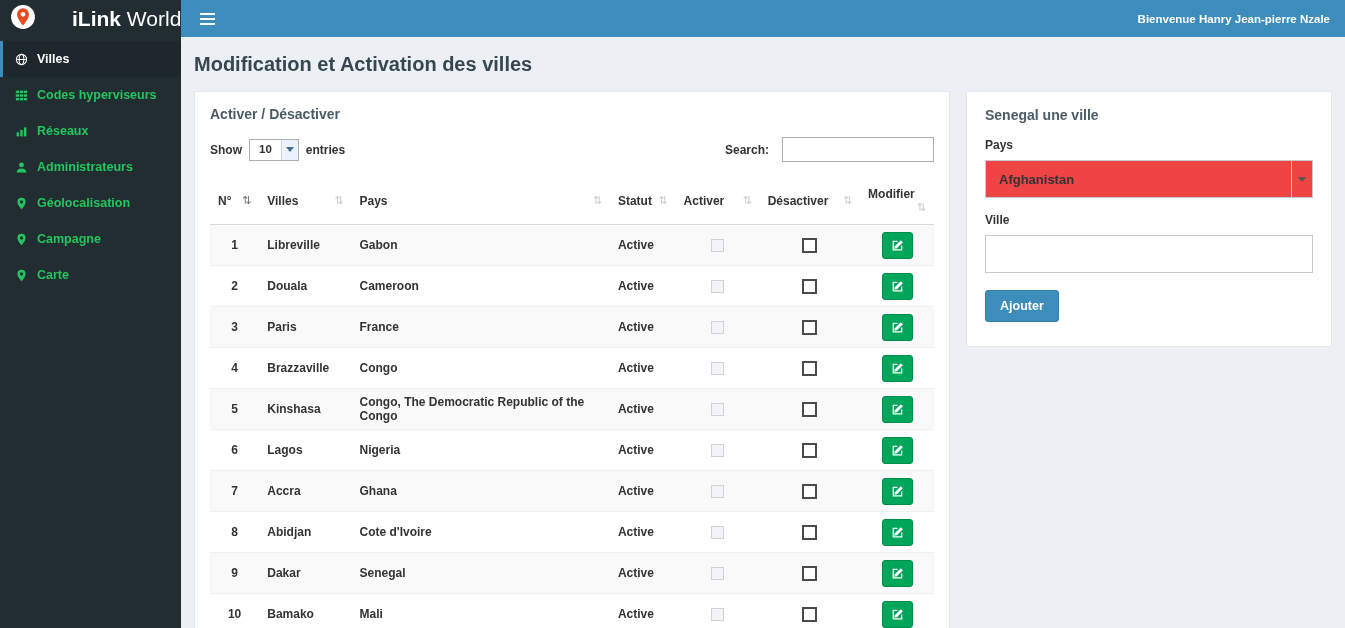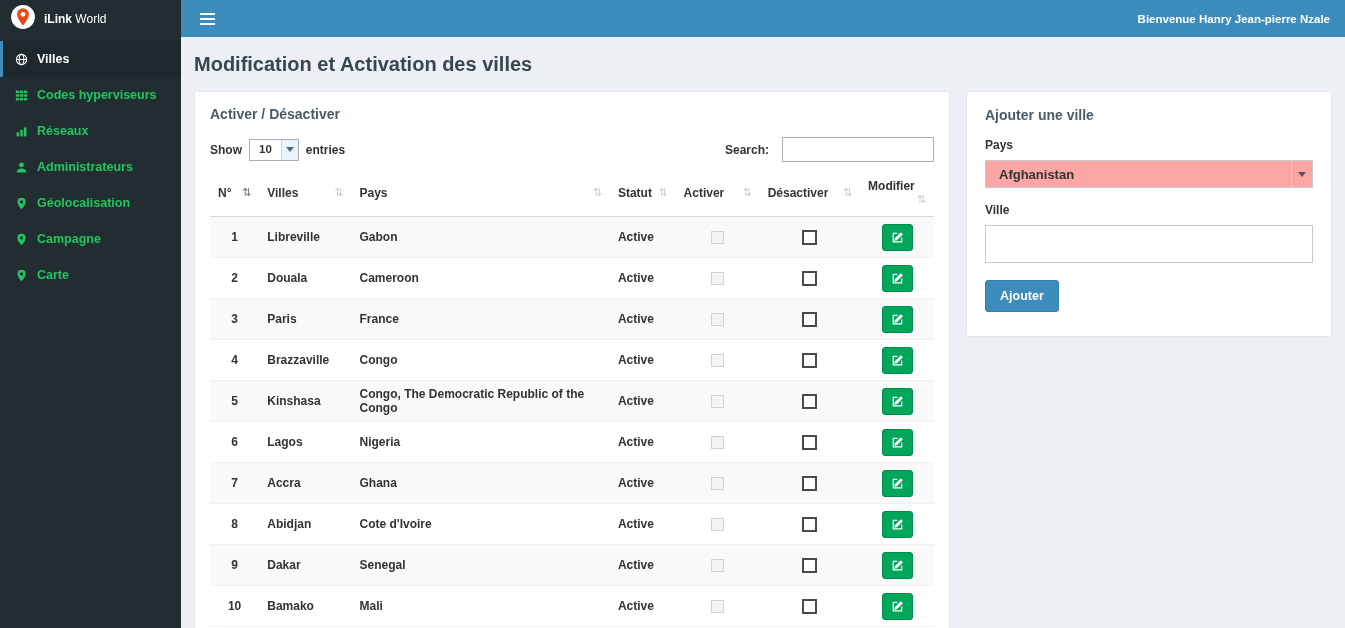--- a/index.html
+++ b/index.html
@@ -3,21 +3,21 @@
 <meta charset="utf-8">
 <style>
   * { box-sizing: border-box; margin: 0; padding: 0; }
   html,body { background:#ecf0f5; }
   body { font-family: "Liberation Sans", "DejaVu Sans", sans-serif; color:#333; }
   .app { position:relative; width:1345px; height:628px; overflow:hidden; background:#ecf0f5; }
 
   
   header { position:absolute; top:0; left:0; right:0; height:37px; display:flex; z-index:5; }
   .logo { width:181px; background:#222d32; color:#fff; display:flex; align-items:center; gap:8px; padding:0 10px; cursor:pointer; }
-  .logo-text { font-size:12px; white-space:nowrap; }
+  .logo-text { font-size:21px; white-space:nowrap;margin-left:28px; }
   .logo-text b { font-weight:700; }
   .logo-text span { font-weight:300; }
   .navbar { flex:1; background:#3c8dbc; display:flex; align-items:center; justify-content:space-between; padding:0 15px; color:#fff; }
   .hamburger { width:22px; height:22px; display:flex; align-items:center; justify-content:center; cursor:pointer; }
   .hb { width:15px; height:2px; background:#fff; position:relative; }
   .hb::before, .hb::after { content:""; position:absolute; left:0; width:15px; height:2px; background:#fff; }
   .hb::before { top:-5px; } .hb::after { top:5px; }
   .welcome { font-size:11.5px; font-weight:600; }
   .welcome b { font-weight:700;margin-top:19px; }
 
@@ -30,21 +30,21 @@
 
   
   main { position:absolute; left:181px; top:37px; right:0; bottom:0; overflow:hidden; padding:13px 13px 14px 13px; }
   .page-title { font-size:20px; font-weight:600; color:#37474f; margin:3px 0 15px 0; }
   .content-row { display:flex; gap:16px; align-items:flex-start; }
   .panel { background:#fff; border:1px solid #e4e8eb; border-radius:2px; }
   .panel-title { font-size:14px; font-weight:600; color:#4b5b66; margin-bottom:15px; }
 
   
   .table-panel { flex:1 1 auto; padding:14px 15px 12px; min-width:0; }
-  .controls { display:flex; justify-content:space-between; align-items:center; margin-bottom:8px; font-size:12px; font-weight:600; color:#333; }
+  .controls { display:flex; justify-content:space-between; align-items:center; margin-bottom:16px; font-size:12px; font-weight:600; color:#333; }
   .length { display:flex; align-items:center; gap:7px; }
   .mini-select { display:inline-flex; align-items:stretch; border:1px solid #abadb3; background:#fff; height:22px; font-size:11.5px; cursor:pointer; }
   .mini-select .val { padding:3px 9px 0 9px; }
   .mini-select .arr { width:17px; border-left:1px solid #c9d6e2; background:#eaf3fb; display:flex; align-items:center; justify-content:center; }
   .mini-select .arr::after { content:""; border-left:4px solid transparent; border-right:4px solid transparent; border-top:5px solid #4d6a84; }
   .search { display:flex; align-items:center; gap:13px; }
   .search input { width:152px; height:25px; border:1px solid #abadb3; padding:0 6px; font-size:12px; outline:none; }
 
   table { border-collapse:collapse; width:100%; font-size:12px; table-layout:fixed; }
   thead th { text-align:left; font-weight:700; color:#333; padding:9px 8px 10px; border-bottom:1px solid #d6dbdf; cursor:pointer; }
@@ -57,21 +57,21 @@
   .num, .center { text-align:center; }
   thead th.col-0 { text-align:left; }
 
   .cb-disabled { appearance:none; -webkit-appearance:none; width:13px; height:13px; border:1px solid #cfd2d6; background:#f3f4f5; vertical-align:middle; }
   .cb { appearance:none; -webkit-appearance:none; width:15px; height:15px; border:2px solid #4a4a4a; background:#fff; vertical-align:middle; cursor:pointer; }
   .edit-btn { background:#00a65a; border:1px solid #008d4c; border-radius:3px; width:31px; height:27px; display:inline-flex; align-items:center; justify-content:center; cursor:pointer; }
 
   
   .add-panel { width:366px; flex:0 0 366px; padding:15px 18px 24px; }
   .field-label { display:block; font-size:12px; font-weight:700; color:#333; margin:15px 0 8px; }
-  .select-box { border:1px solid #c6cacd; height:28px; display:flex; align-items:stretch; justify-content:space-between; background:#fca5a5; cursor:pointer; }
+  .select-box { border:1px solid #c6cacd; height:38px; display:flex; align-items:stretch; justify-content:space-between; background:#ef4444; cursor:pointer; }
   .sel-val { display:flex; align-items:center; padding:0 13px; font-size:13px; font-weight:600; color:#333; }
   .sel-arrow { width:21px; border-left:1px solid #d4d7da; display:flex; align-items:center; justify-content:center; }
   .sel-arrow::after { content:""; border-left:4px solid transparent; border-right:4px solid transparent; border-top:5px solid #555; }
   .text-input { width:100%; height:38px; border:1px solid #c6cacd; padding:0 11px; font-size:13px; outline:none; }
   .submit-btn { margin-top:17px; background:#3c8dbc; border:1px solid #367fa9; color:#fff; font-size:12.5px; font-weight:600; padding:8px 14px; border-radius:3px; cursor:pointer; }
 </style>
 </head>
 <body>
 
 <div class="app">
@@ -384,21 +384,21 @@
         </span>
       </button>
     </td>
   </tr>
             </tbody>
         </table>
 
       </section>
 
       <section class="panel add-panel">
-        <h2 class="panel-title">Ajouter une ville</h2>
+        <h2 class="panel-title">Senegal une ville</h2>
 
         <label class="field-label">Pays</label>
         <div class="select-box">
           <span class="sel-val">Afghanistan</span>
           <span class="sel-arrow"></span>
         </div>
 
         <label class="field-label">Ville</label>
         <input type="text" class="text-input" value="" style="">
 

